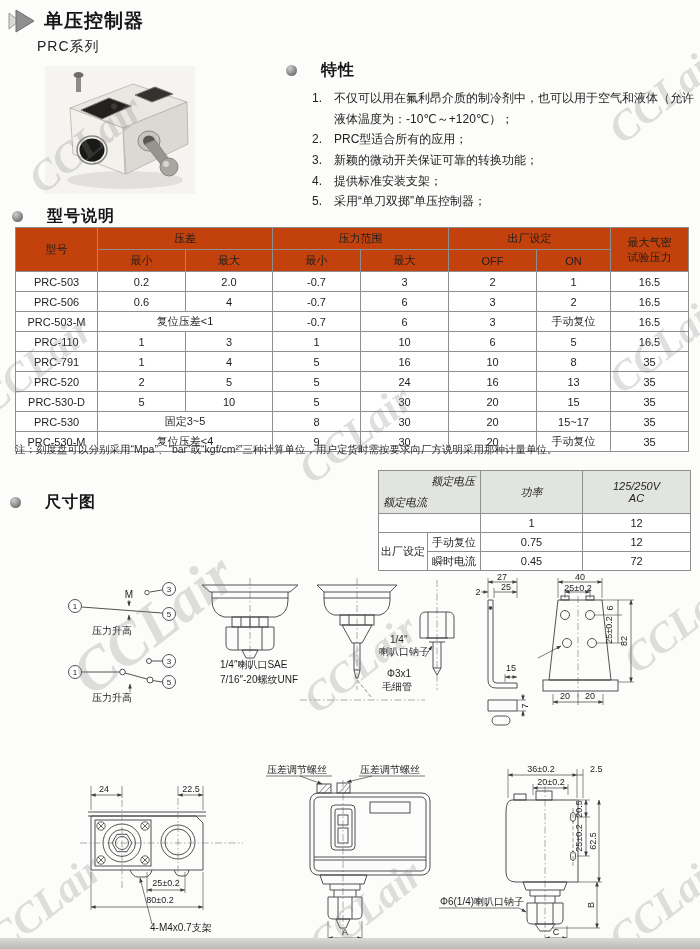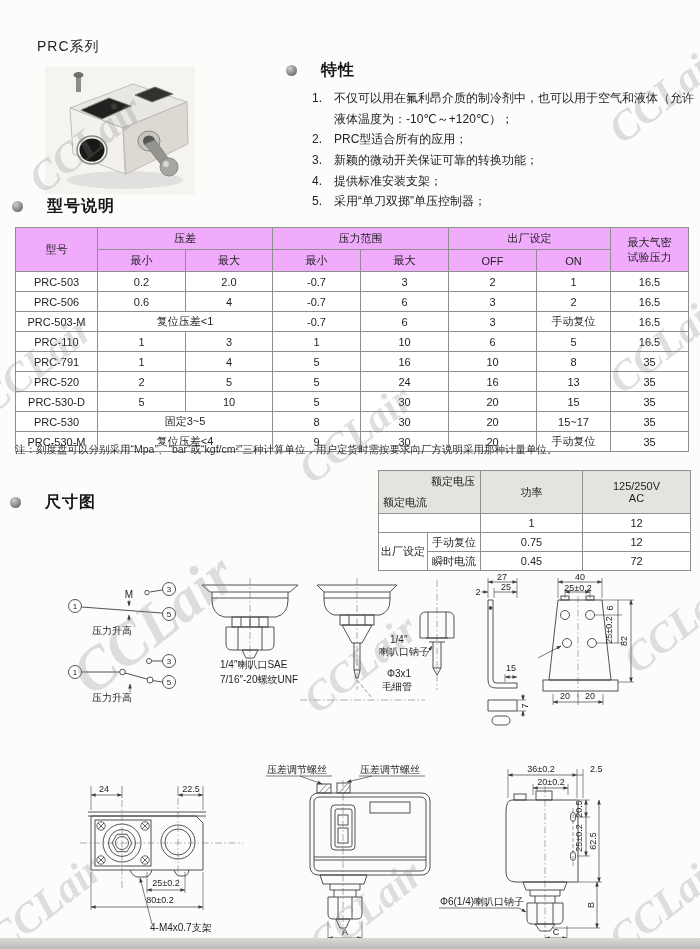--- a/index.html
+++ b/index.html
@@ -14,26 +14,26 @@
   .sec{position:absolute;display:flex;align-items:center;gap:24px;font-weight:bold;font-size:16px;color:#141414;z-index:2;letter-spacing:1px;}
   .bead{width:11px;height:11px;border-radius:50%;flex:none;
         background:radial-gradient(circle at 35% 30%,#cfcfcf,#8a8a8a 55%,#4c4c4c);}
   .features{position:absolute;left:312px;top:88px;width:382px;font-size:12px;line-height:1.72;z-index:2;}
   .feat{display:flex;}
   .feat .n{width:22px;flex:none;}
   .feat .t{flex:1;}
   table{border-collapse:collapse;table-layout:fixed;}
   .modeltable{position:absolute;left:15px;top:227px;width:673px;font-size:11px;text-align:center;z-index:2;background:#fff;}
   .modeltable th,.modeltable td{border:1px solid #8f8f8f;padding:0 1px;font-weight:normal;color:#1e1e1e;}
-  .modeltable thead th{background:#f0abfc;height:21px;}
+  .modeltable thead th{background:#c2410c;height:21px;}
   .modeltable tbody td{height:19px;}
   .note{position:absolute;left:15px;top:443px;width:680px;font-size:10.5px;color:#2b2b2b;z-index:2;}
   .powertable{position:absolute;left:378px;top:470px;width:312px;font-size:11px;text-align:center;z-index:2;background:#fff;}
   .powertable td{border:1px solid #8f8f8f;color:#1e1e1e;height:18px;padding:0 2px;}
-  .powertable .ph td{background:#e2e4e0;height:42px;}
+  .powertable .ph td{background:#e2e4e0;height:42px;font-style:italic;}
   .diag{position:relative;padding:0;
         background-image:linear-gradient(to bottom right,transparent calc(50% - .6px),#8f8f8f calc(50% - .6px),#8f8f8f calc(50% + .6px),transparent calc(50% + .6px));}
   .diag .tt{position:absolute;top:3px;right:5px;font-size:11px;}
   .diag .bb{position:absolute;bottom:3px;left:4px;font-size:11px;}
   .photo{position:absolute;left:45px;top:66px;z-index:2;}
   .draw{position:absolute;left:0;top:560px;z-index:2;}
   .band{position:absolute;left:0;top:938px;width:700px;height:11px;z-index:6;
         background:linear-gradient(#dadad8,#b9b9b6);}
   svg text{font-family:"Liberation Sans","DejaVu Sans",sans-serif;}
   text.d{font-size:9px;fill:#1f1f1f;}
@@ -50,20 +50,27 @@
   <div class="wm" style="left:-30px;top:340px;">CCLair</div>
   <div class="wm" style="left:290px;top:410px;">CCLair</div>
   <div class="wm" style="left:600px;top:320px;">CCLair</div>
   <div class="wm big" style="left:60px;top:590px;">CCLair</div>
   <div class="wm" style="left:295px;top:640px;">CCLair</div>
   <div class="wm" style="left:615px;top:600px;">CCLair</div>
   <div class="wm" style="left:-20px;top:880px;">CCLair</div>
   <div class="wm" style="left:300px;top:885px;">CCLair</div>
   <div class="wm" style="left:600px;top:880px;">CCLair</div>
 
+  <div class="titlerow">
+    <svg width="28" height="24" viewBox="0 0 28 24">
+      <polygon points="1,4 11,12 1,20" fill="#d9d9d5" stroke="#98989a" stroke-width="1"></polygon>
+      <polygon points="8,1 26,12 8,23" fill="#8f8f8d" stroke="#6f6f71" stroke-width="1"></polygon>
+    </svg>
+    <span class="title">单压控制器</span>
+  </div>
   <div class="series">PRC系列</div>
 
   <svg class="photo" width="150" height="128" viewBox="0 0 150 128">
     <rect x="0" y="0" width="150" height="128" fill="#f5f4f1"></rect>
     <ellipse cx="80" cy="114" rx="58" ry="9" fill="rgba(0,0,0,0.08)"></ellipse>
     <rect x="31" y="10" width="5" height="16" fill="#8e8c88"></rect>
     <ellipse cx="33.5" cy="9" rx="5" ry="3" fill="#6f6d69"></ellipse>
     <polygon points="25,42 88,18 142,36 78,62" fill="#e9e7e2" stroke="#b3b1ac" stroke-width="0.8"></polygon>
     <polygon points="25,42 78,62 80,108 28,88" fill="#f3f1ec" stroke="#b3b1ac" stroke-width="0.8"></polygon>
     <polygon points="78,62 142,36 143,78 81,108" fill="#dcd9d3" stroke="#b3b1ac" stroke-width="0.8"></polygon>
@@ -98,21 +105,21 @@
     <div class="feat">
       <span class="n">4.</span>
       <span class="t">提供标准安装支架；</span>
     </div>
     <div class="feat">
       <span class="n">5.</span>
       <span class="t">采用“单刀双掷”单压控制器；</span>
     </div>
   </div>
 
-  <div class="sec" style="left:12px;top:196px;">
+  <div class="sec" style="left:12px;top:206px;">
     <span class="bead"></span>
     <span>型号说明</span>
   </div>
 
   <table class="modeltable">
     <colgroup>
       <col style="width:82px">
         <col style="width:88px">
         <col style="width:87px">
         <col style="width:88px">

